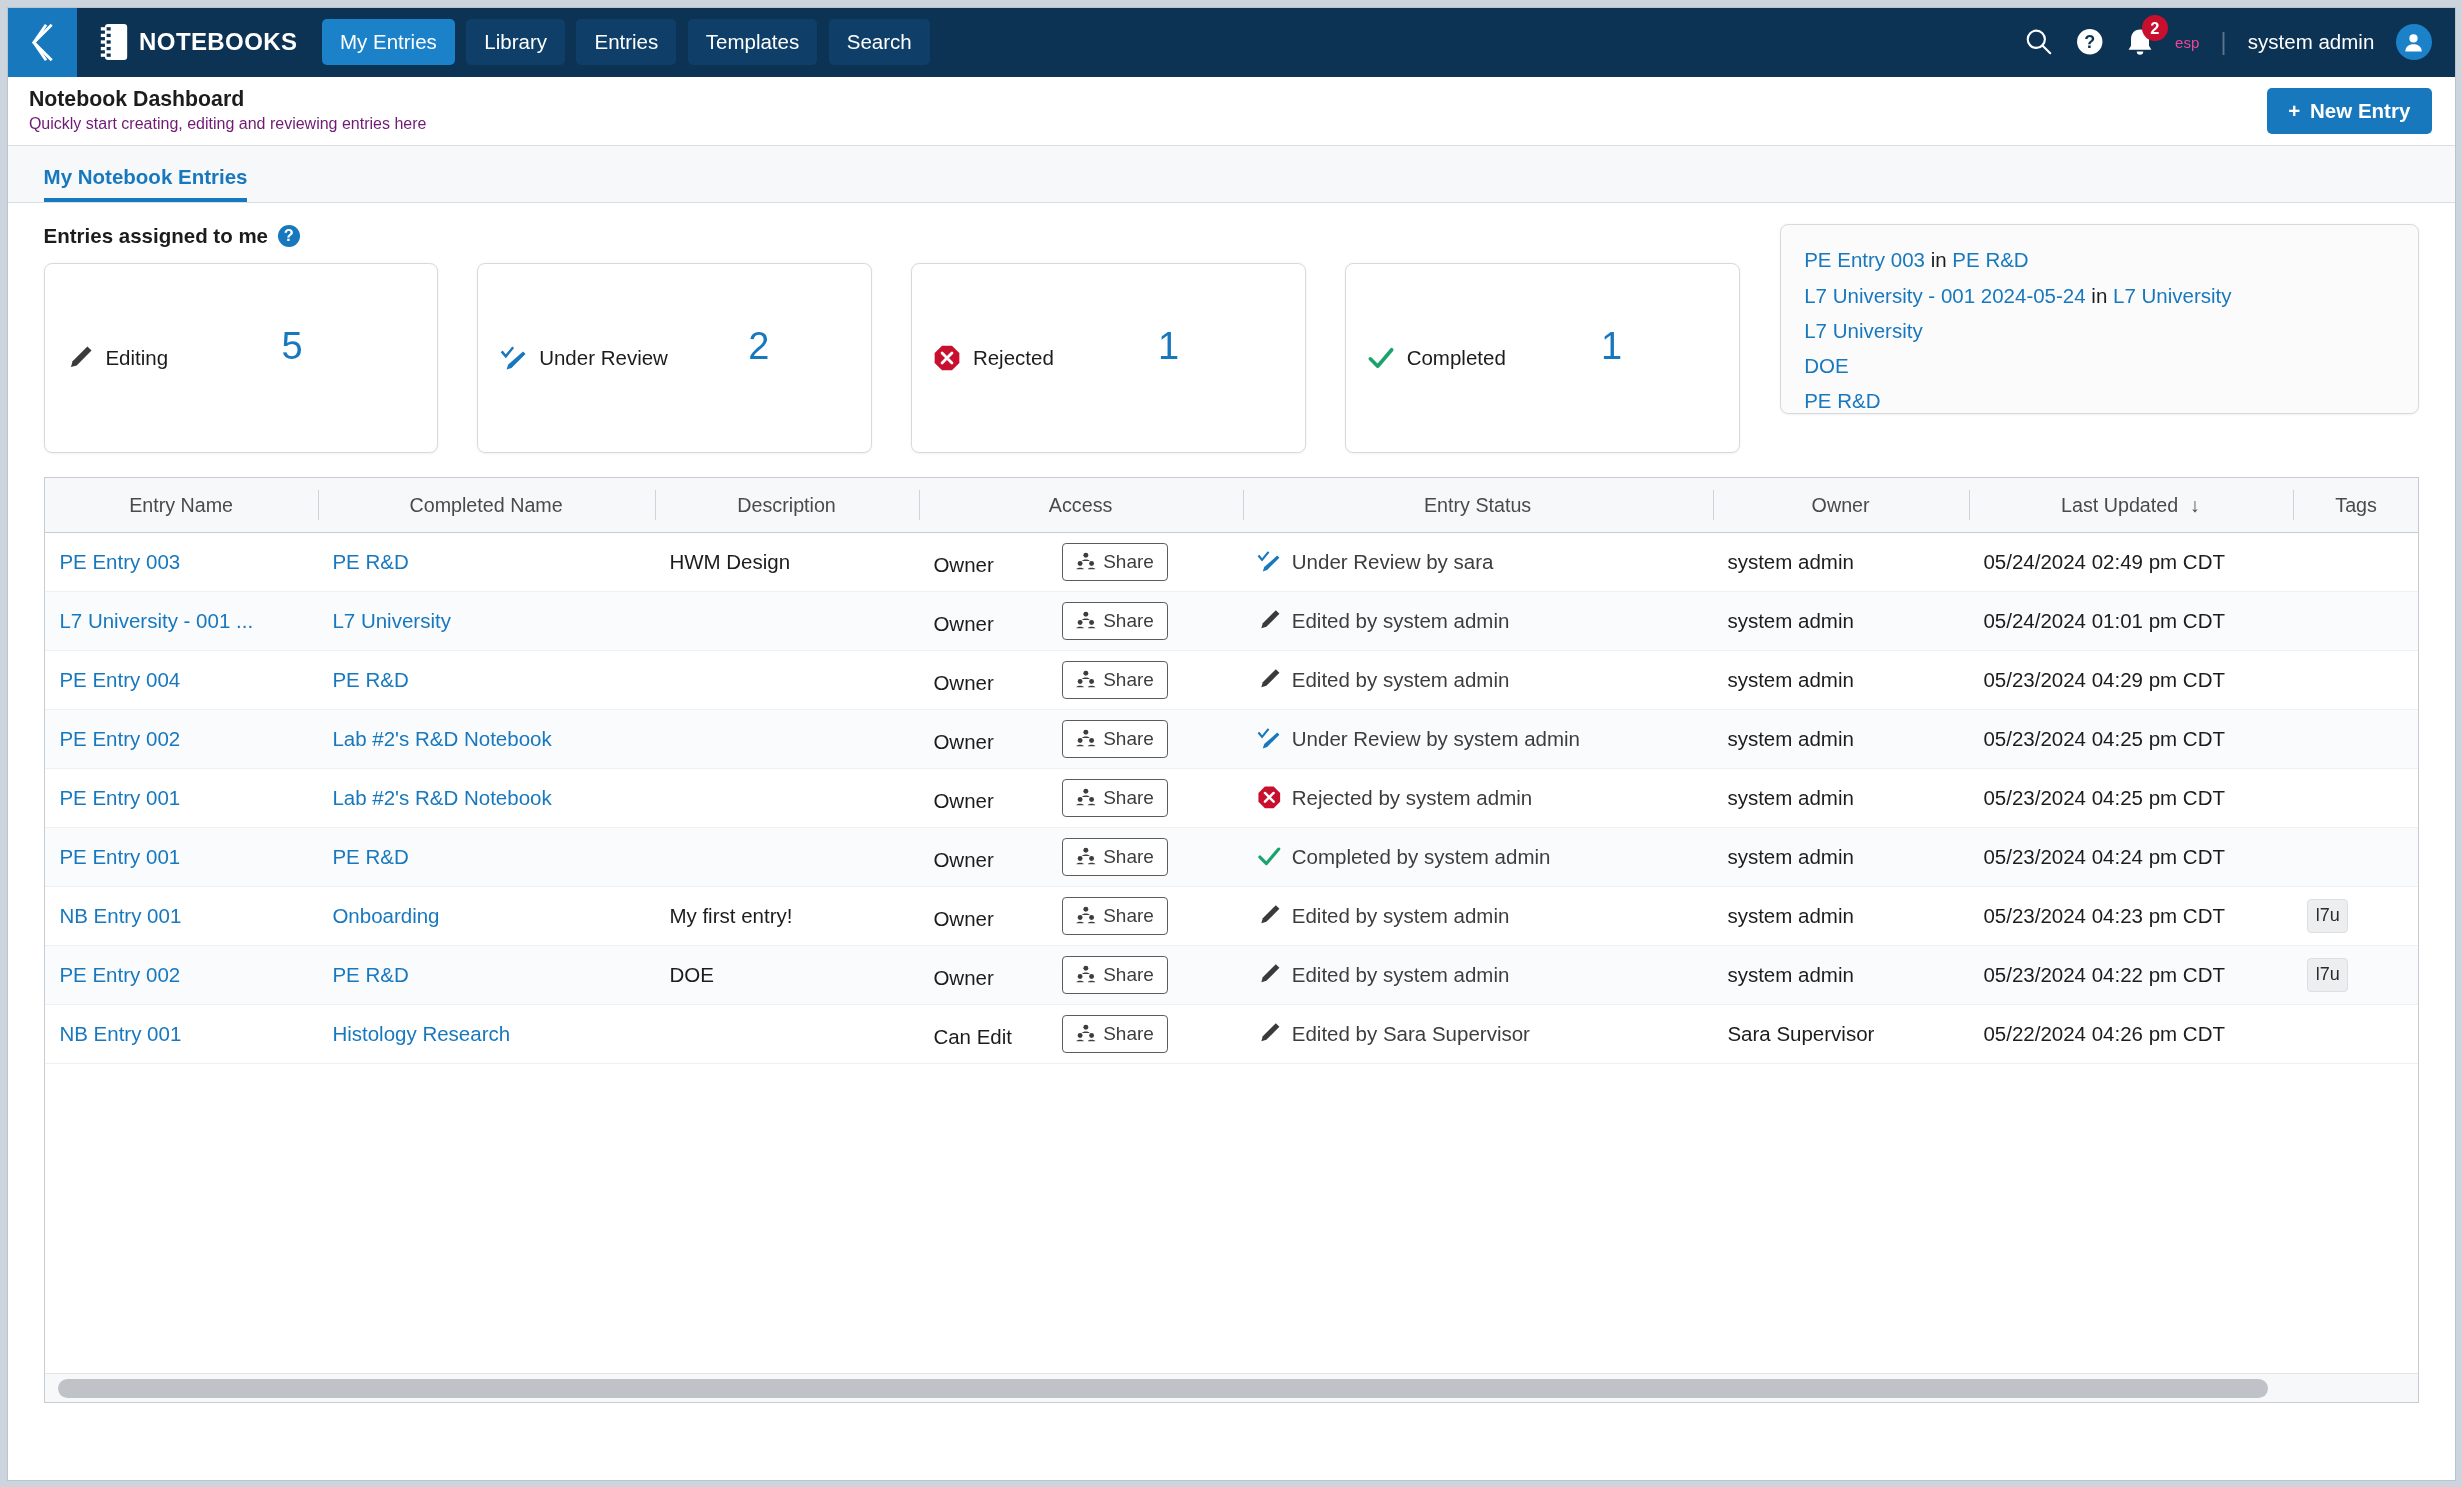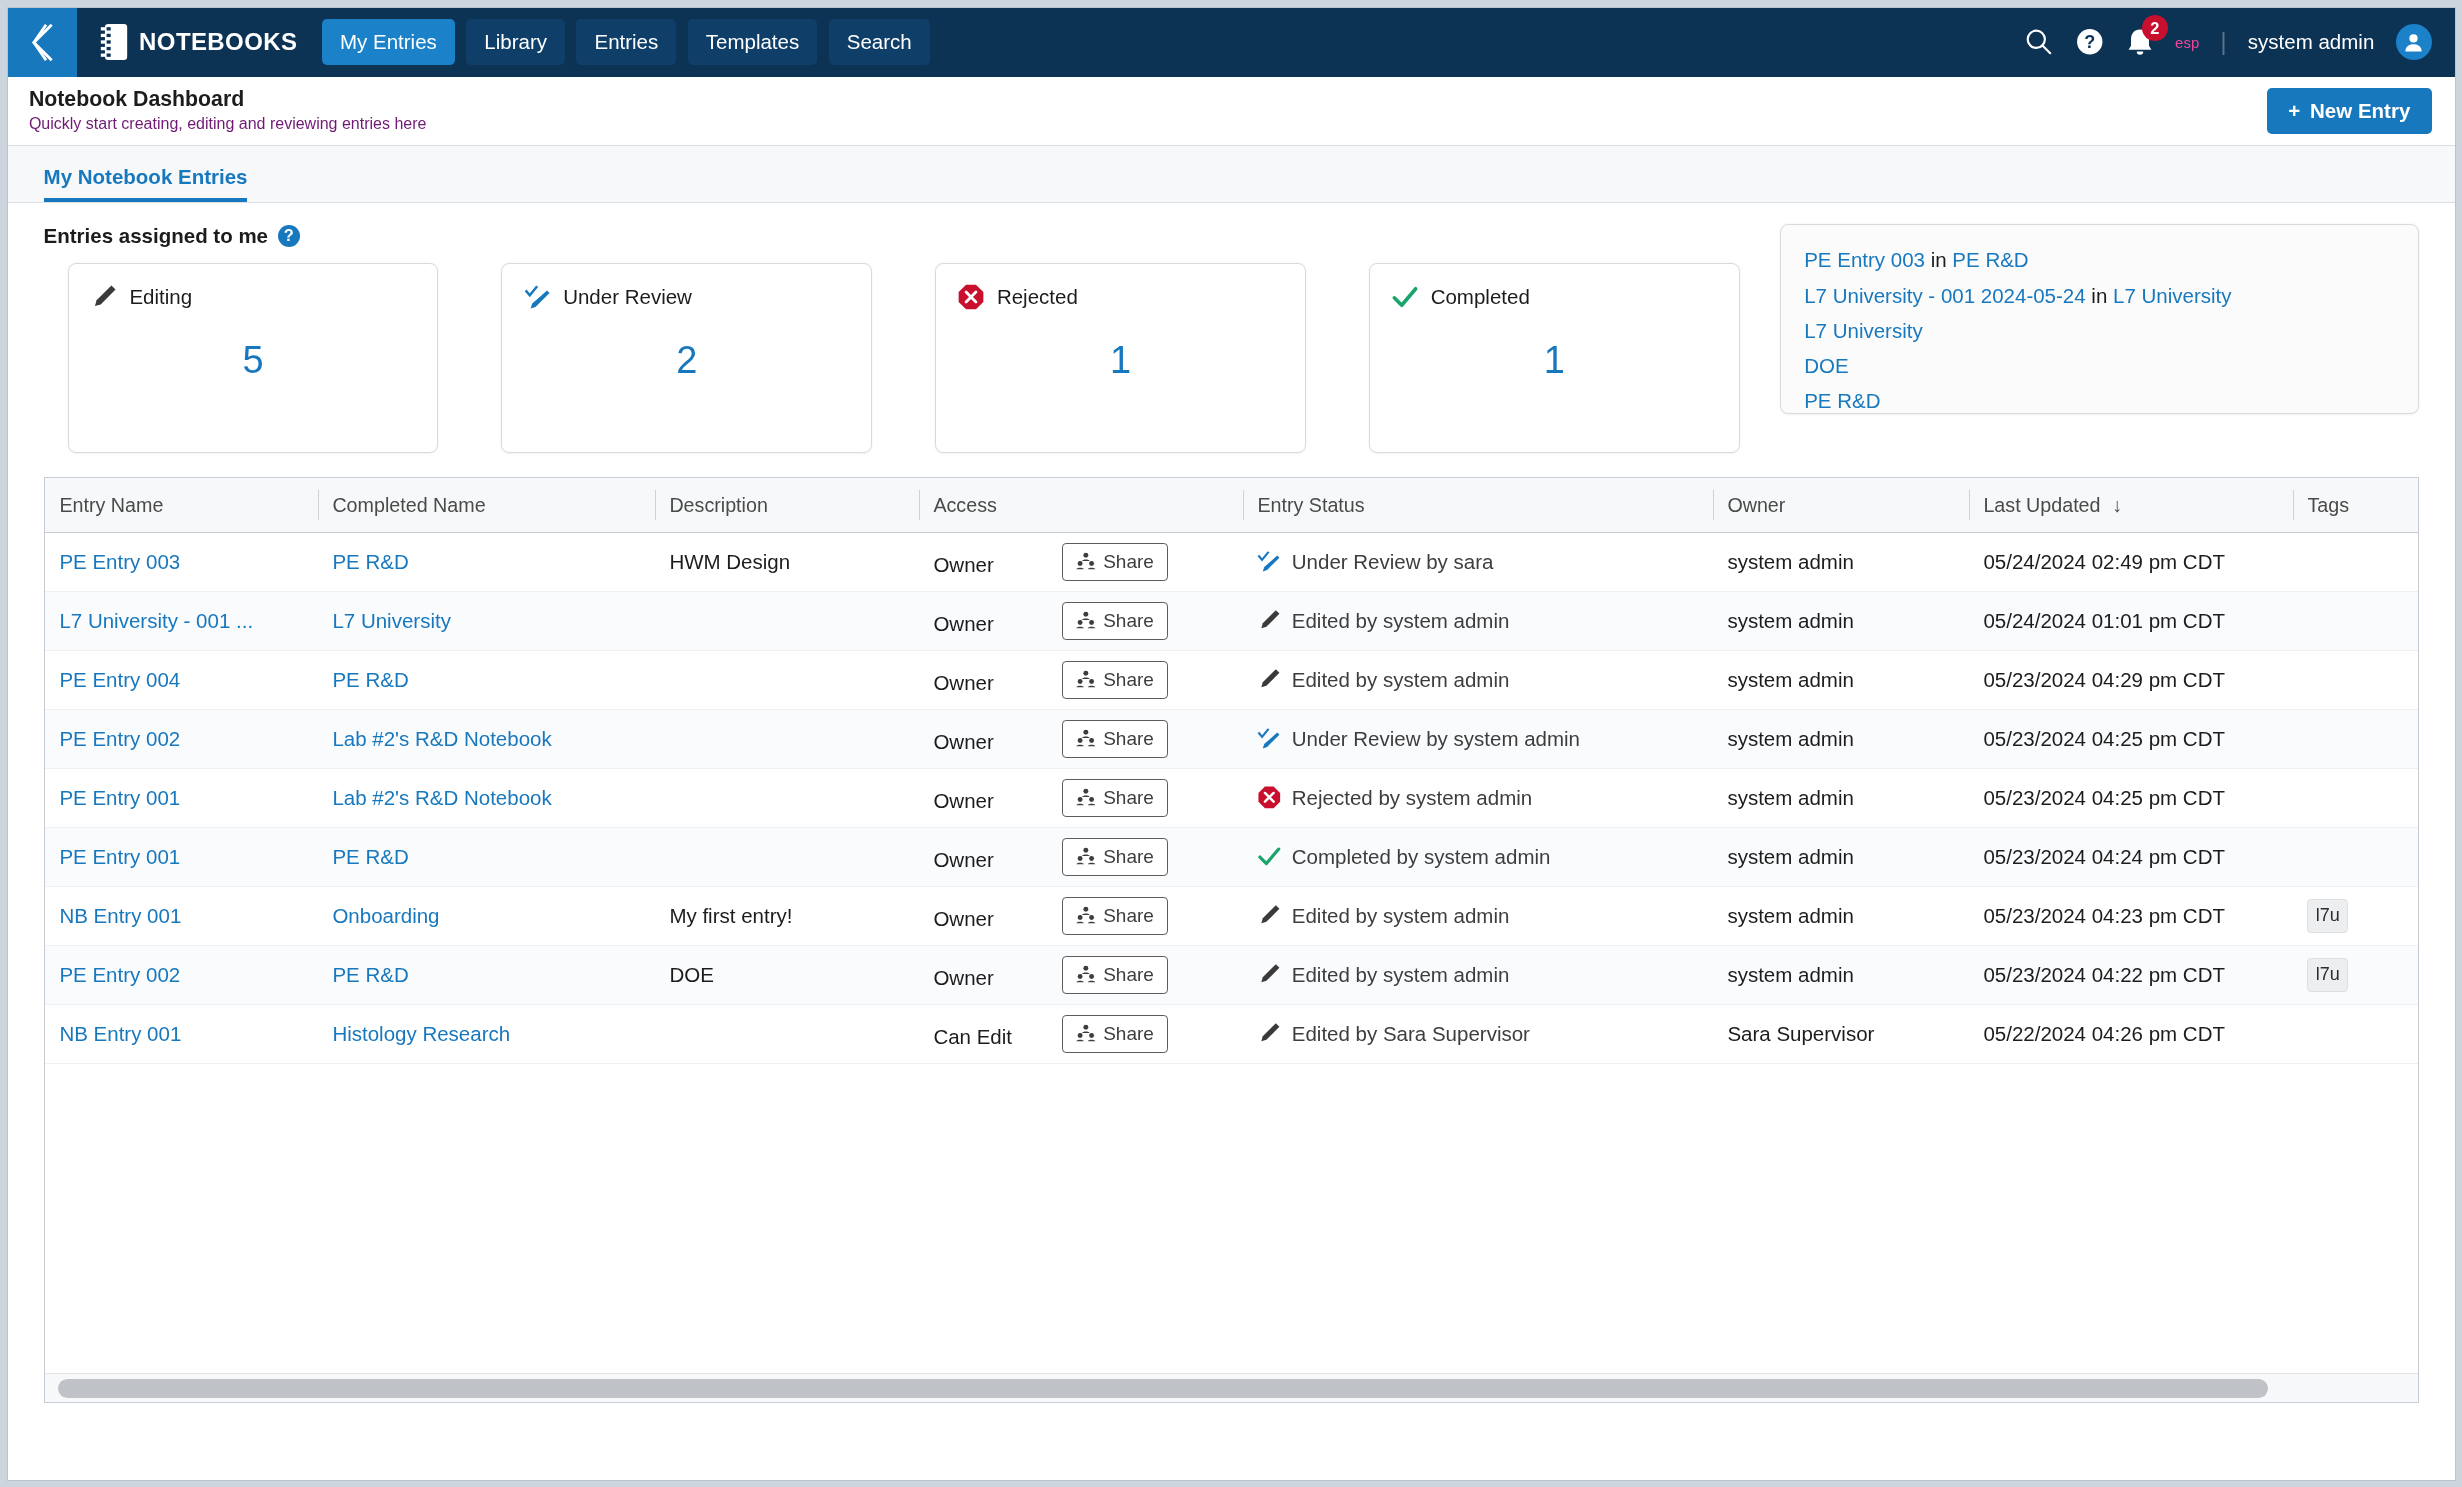--- a/index.html
+++ b/index.html
@@ -152,23 +152,22 @@
 
   .stat-cards { display: flex; gap: 39px; }
   .stat-card {
     flex: 1 1 0;
     height: 190px;
     border: 0.8px solid #d6dadf;
     border-radius: 8.2px;
     background: #fff;
     box-shadow: 0 0.8px 2.5px rgba(0,0,0,0.06);
     padding: 19.7px 21.3px;
-    display: flex; flex-direction: column;
-    cursor: pointer;
-    margin-left: 24px;
+    display: flex; flex-direction: row;
+    cursor: pointer;
   }
   .stat-head { display: flex; align-items: center; gap: 11.5px; }
   .stat-name { font-size: 20.5px; color: #1c1c1c; }
   .stat-value {
     flex: 1 1 auto;
     display: flex; align-items: center; justify-content: center;
     font-size: 38px;
     color: #1878be;
     padding-bottom: 23px;
   }
@@ -201,21 +200,21 @@
     position: relative;
     overflow: hidden;
   }
   table.grid { width: 100%; border-collapse: collapse; table-layout: fixed; }
   table.grid thead th {
     background: #f7f8f9;
     border-bottom: 1.6px solid #c6ccd2;
     font-size: 19.7px;
     font-weight: normal;
     color: #4a4a4a;
-    text-align: left;
+    text-align: center;
     height: 54px;
     padding: 0 14.8px;
     position: relative;
     vertical-align: middle;
     cursor: pointer;
   }
   table.grid thead th:not(:first-child)::before {
     content: "";
     position: absolute;
     left: 0; top: 11.5px; bottom: 11.5px;

